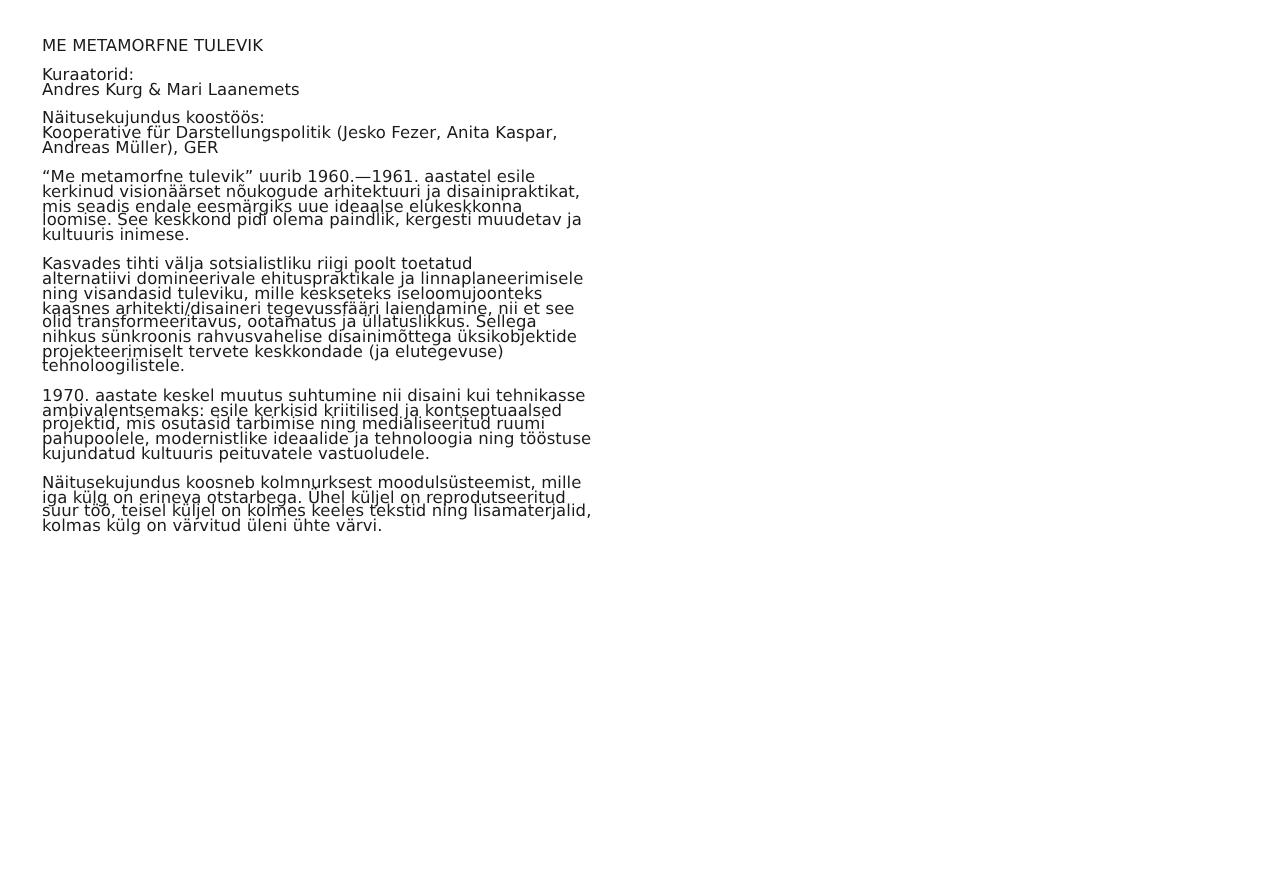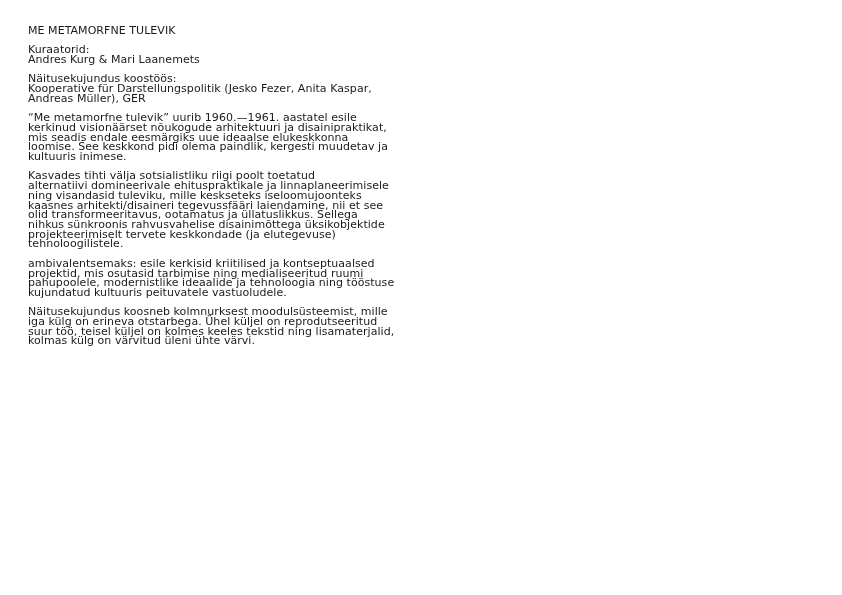--- a/index.html
+++ b/index.html
@@ -46,20 +46,21 @@
     <span class="line">alternatiivi domineerivale ehituspraktikale ja linnaplaneerimisele</span>
     <span class="line">ning visandasid tuleviku, mille keskseteks iseloomujoonteks</span>
     <span class="line">kaasnes arhitekti/disaineri tegevussfääri laiendamine, nii et see</span>
     <span class="line">olid transformeeritavus, ootamatus ja üllatuslikkus. Sellega</span>
     <span class="line">nihkus sünkroonis rahvusvahelise disainimõttega üksikobjektide</span>
     <span class="line">projekteerimiselt tervete keskkondade (ja elutegevuse)</span>
     <span class="line">tehnoloogilistele.</span>
   </div>
 
   <div class="block">
+    <span class="line">1970. aastate keskel muutus suhtumine nii disaini kui tehnikasse</span>
     <span class="line">ambivalentsemaks: esile kerkisid kriitilised ja kontseptuaalsed</span>
     <span class="line">projektid, mis osutasid tarbimise ning medialiseeritud ruumi</span>
     <span class="line">pahupoolele, modernistlike ideaalide ja tehnoloogia ning tööstuse</span>
     <span class="line">kujundatud kultuuris peituvatele vastuoludele.</span>
   </div>
 
   <div class="block">
     <span class="line">Näitusekujundus koosneb kolmnurksest moodulsüsteemist, mille</span>
     <span class="line">iga külg on erineva otstarbega. Ühel küljel on reprodutseeritud</span>
     <span class="line">suur töö, teisel küljel on kolmes keeles tekstid ning lisamaterjalid,</span>

